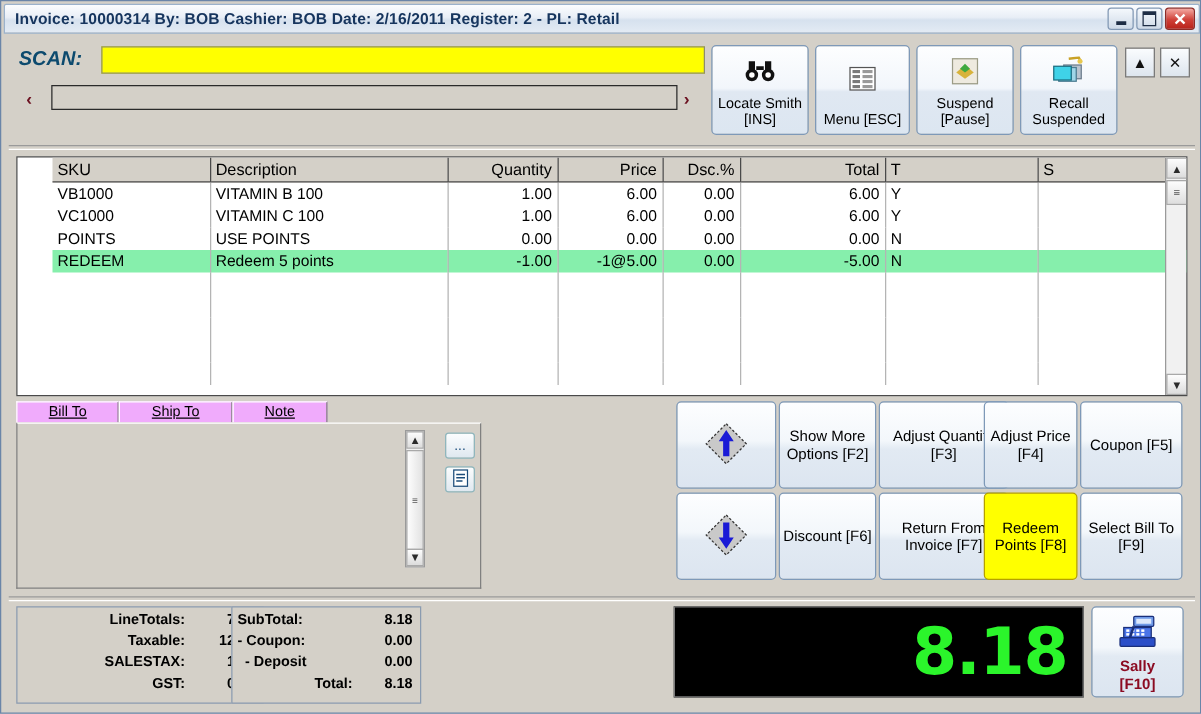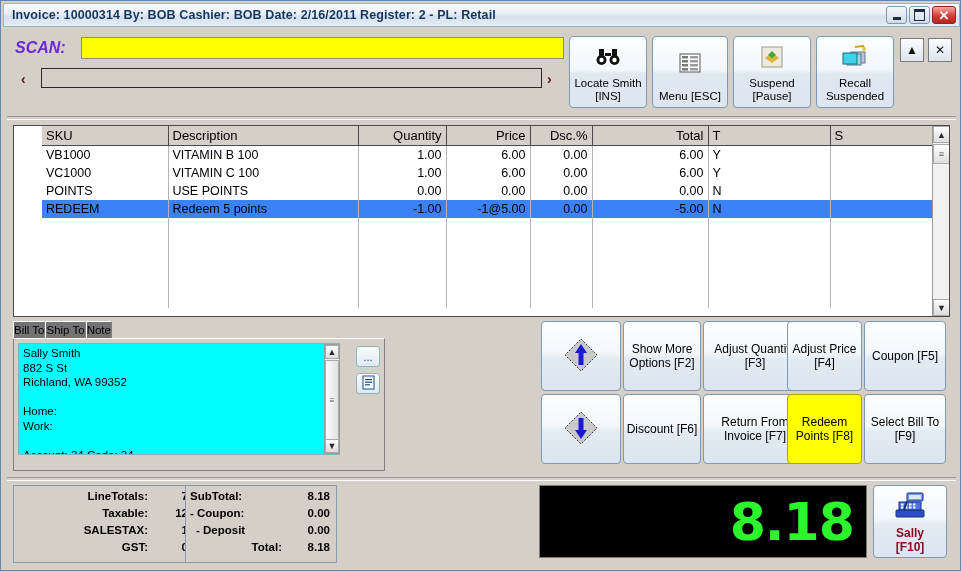--- a/index.html
+++ b/index.html
@@ -84,21 +84,21 @@
     width: 953px;
     height: 85px;
     background: #d4d0c8;
   }
   #scan-label {
     position: absolute;
     left: 14px; top: 38px;
     font-size: 16px;
     font-weight: bold;
     font-style: italic;
-    color: #6d28d9;
+    color: #0c4a6e;
   }
   #scan-input {
     position: absolute;
     left: 80px; top: 36px;
     width: 483px; height: 22px;
     box-sizing: border-box;
     background: #ffff00;
     border: 1px solid #8d8d6a;
     font-family: "Liberation Sans", sans-serif;
     font-size: 13px;
@@ -200,21 +200,21 @@
   }
   table.grid td {
     border-right: 1px solid #b4b4b4;
     height: 18px;
     padding: 0 4px;
     white-space: nowrap;
     color: #000;
   }
   th.th-l, td.td-l { text-align: left; }
   th.th-r, td.td-r { text-align: right; }
-  tr.row-hi td { background: #3b82f6; margin-left: 12px; }
+  tr.row-hi td { background: #86efac; margin-left: 12px; }
   tr.row-pad td { height: 18px; border-right: 1px solid #b4b4b4; }
 
   
   #grid-sb {
     position: absolute;
     right: 0px; top: 0px;
     width: 17px; height: 190px;
     background: #f1f1f1;
     border-left: 1px solid #9a9a9a;
     box-sizing: border-box;
@@ -244,29 +244,30 @@
   
   #billto-panel {
     position: absolute;
     left: 12px; top: 320px;
     width: 372px; height: 152px;
   }
   .tabs { display: flex; height: 17px; align-items: flex-end; }
   .tab {
     box-sizing: border-box;
     height: 17px;
-    padding: 0 0;
+    padding: 0 25px;
     font-size: 11.5px;
-    background: #737373;
+    background: #f0abfc;
     border-left: 1px solid #ffffff;
     border-top: 1px solid #ffffff;
     border-right: 1px solid #808080;
     display: flex; align-items: center;
     cursor: default;
     color: #000;
+    text-decoration: underline;
   }
   .tab.active { font-weight: normal; }
   #billto-box {
     position: absolute;
     left: 0; top: 17px;
     width: 372px; height: 133px;
     box-sizing: border-box;
     background: #d4d0c8;
     border: 1px solid #808080;
     border-top: 1px solid #ffffff;
@@ -669,28 +670,20 @@
           <span>Bill To</span>
         </div>
       <div class="tab">
           <span>Ship To</span>
         </div>
       <div class="tab">
           <span>Note</span>
         </div>
     </div>
     <div id="billto-box">
-      <div id="billto-text">Sally Smith
-882 S St
-Richland, WA  99352
-
-Home:
-Work:
-
-Account: 34 Code: 34</div>
       <div id="billto-sb">
         <div class="sb-btn sb-up">
             <span>▲</span>
           </div>
         <div class="sb-thumb">
             <span>≡</span>
           </div>
         <div class="sb-btn sb-dn">
             <span>▼</span>
           </div>

